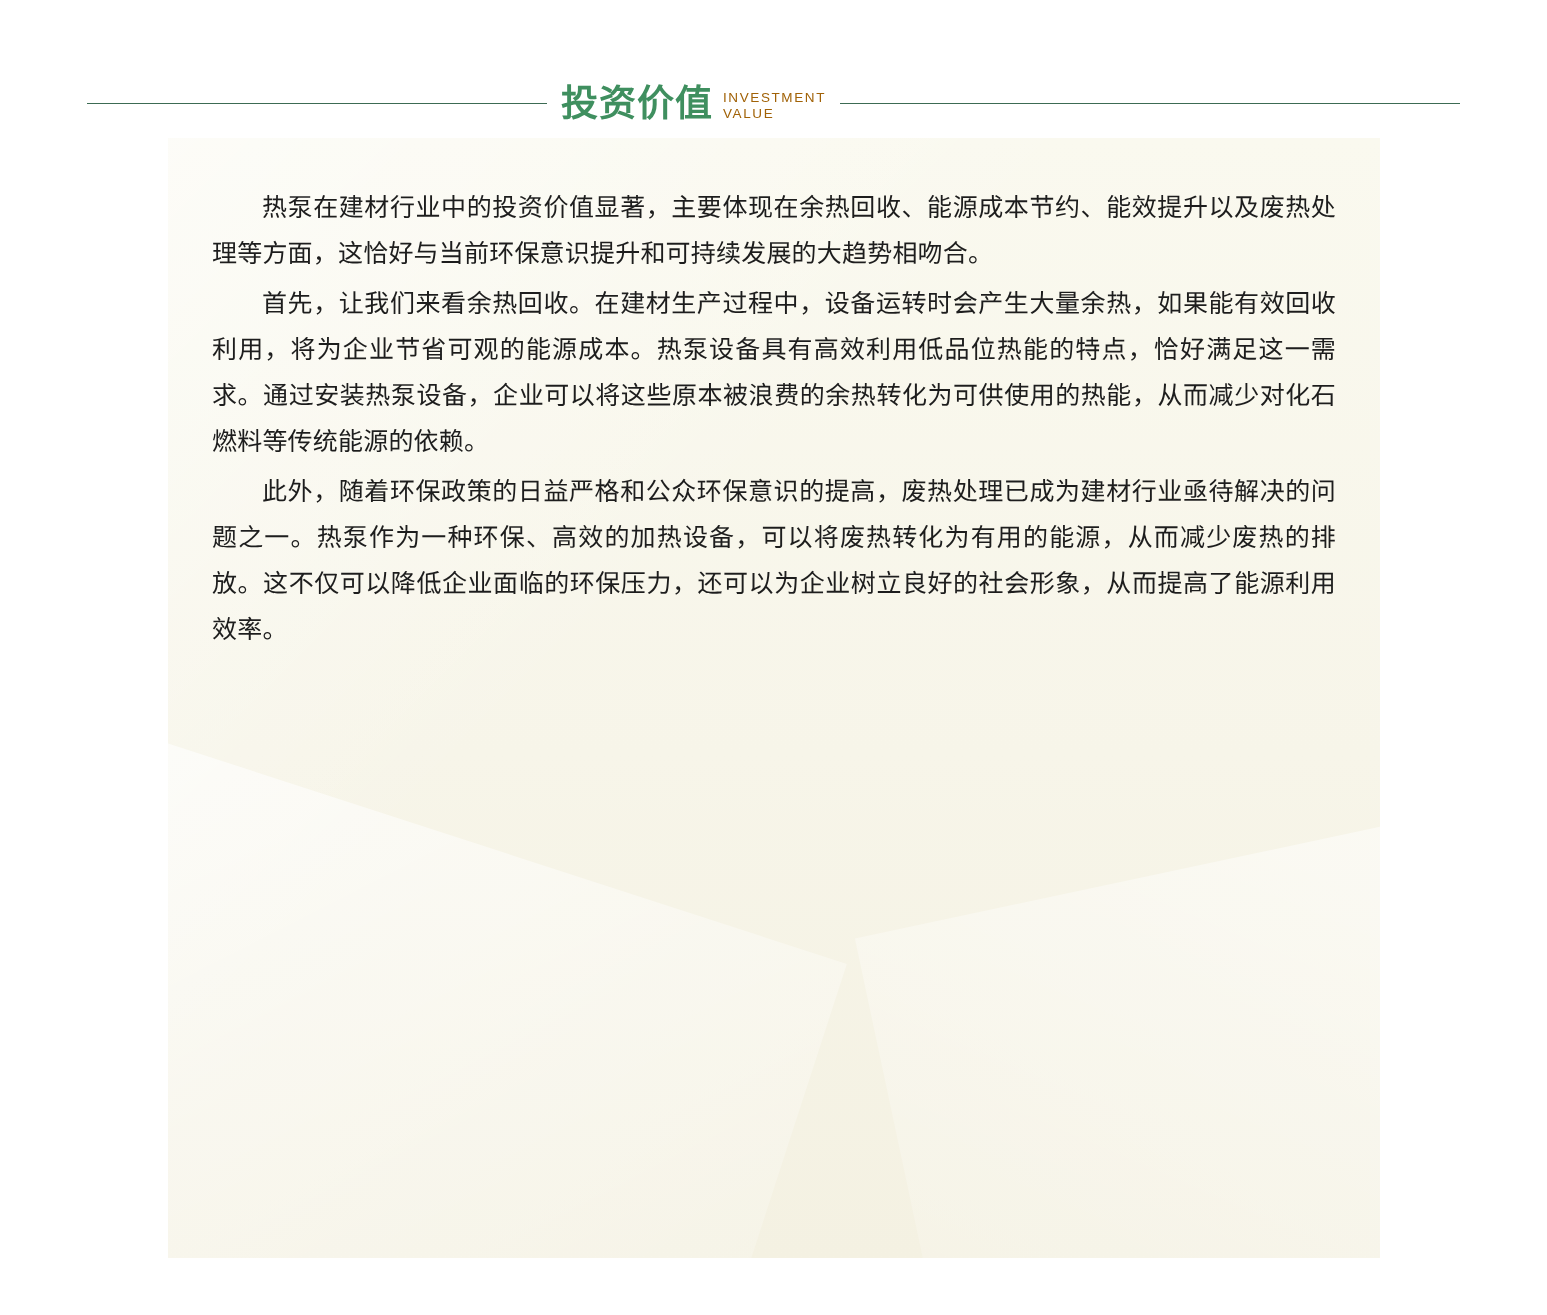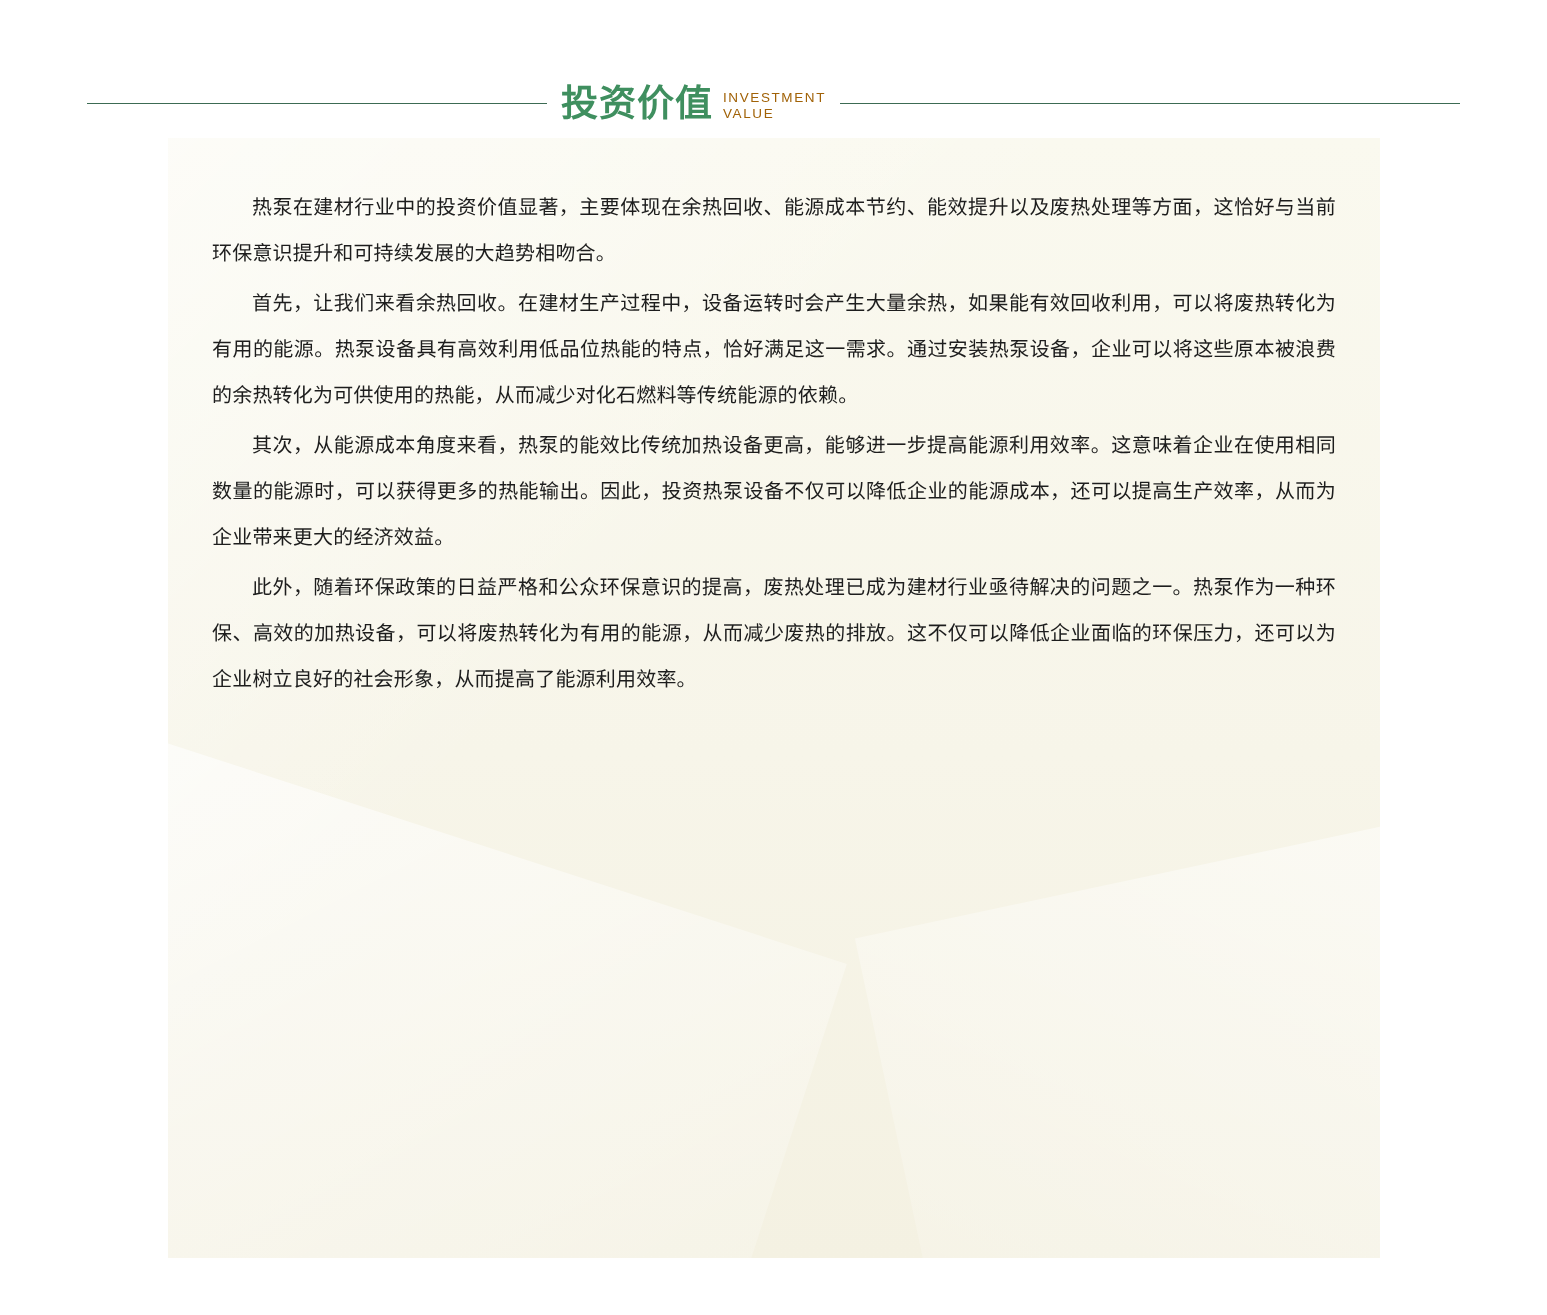--- a/index.html
+++ b/index.html
@@ -108,21 +108,21 @@
 
   .body-text {
     position: relative;
     z-index: 2;
     padding: 46px 44px 0 44px;
     box-sizing: border-box;
   }
   .body-text p {
     margin: 0 0 4px 0;
     font-family: Liberation Sans, sans-serif;
-    font-size: 20px;
+    font-size: 25px;
     line-height: 46px;
     color: #1d1d1d;
     text-align: justify;
     text-justify: inter-ideograph;
     text-indent: 2em;
     letter-spacing: 0.2px;
   }
   .body-text p.summary {
     margin-top: 42px;
     font-weight: bold;
@@ -140,19 +140,18 @@
     <div class="title-en">
       <span>INVESTMENT</span>
       <span>VALUE</span>
     </div>
     <div class="rule rule-right"></div>
   </div>
 
   <div class="panel">
     <div class="body-text">
       <p>热泵在建材行业中的投资价值显著，主要体现在余热回收、能源成本节约、能效提升以及废热处理等方面，这恰好与当前环保意识提升和可持续发展的大趋势相吻合。</p>
-      <p>首先，让我们来看余热回收。在建材生产过程中，设备运转时会产生大量余热，如果能有效回收利用，可以将废热转化为有用的能源。热泵设备具有高效利用低品位热能的特点，恰好满足这一需求。通过安装热泵设备，企业可以将这些原本被浪费的余热转化为可供使用的热能，从而减少对化石燃料等传统能源的依赖。</p>
-      <p>其次，从能源成本角度来看，热泵的能效比传统加热设备更高，能够进一步提高能源利用效率。这意味着企业在使用相同数量的能源时，可以获得更多的热能输出。因此，投资热泵设备不仅可以降低企业的能源成本，还可以提高生产效率，从而为企业带来更大的经济效益。</p>
+      <p>首先，让我们来看余热回收。在建材生产过程中，设备运转时会产生大量余热，如果能有效回收利用，将为企业节省可观的能源成本。热泵设备具有高效利用低品位热能的特点，恰好满足这一需求。通过安装热泵设备，企业可以将这些原本被浪费的余热转化为可供使用的热能，从而减少对化石燃料等传统能源的依赖。</p>
       <p>此外，随着环保政策的日益严格和公众环保意识的提高，废热处理已成为建材行业亟待解决的问题之一。热泵作为一种环保、高效的加热设备，可以将废热转化为有用的能源，从而减少废热的排放。这不仅可以降低企业面临的环保压力，还可以为企业树立良好的社会形象，从而提高了能源利用效率。</p>
     </div>
   </div>
 
 </div>
 
 </body></html>

